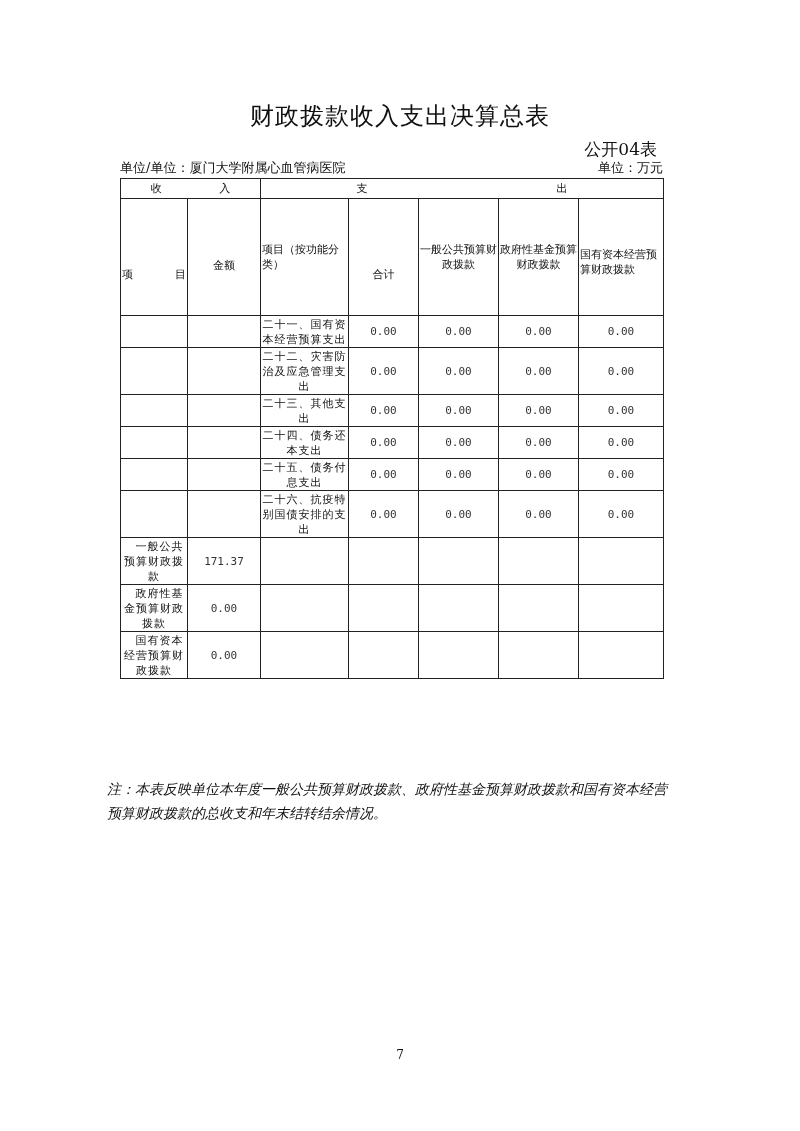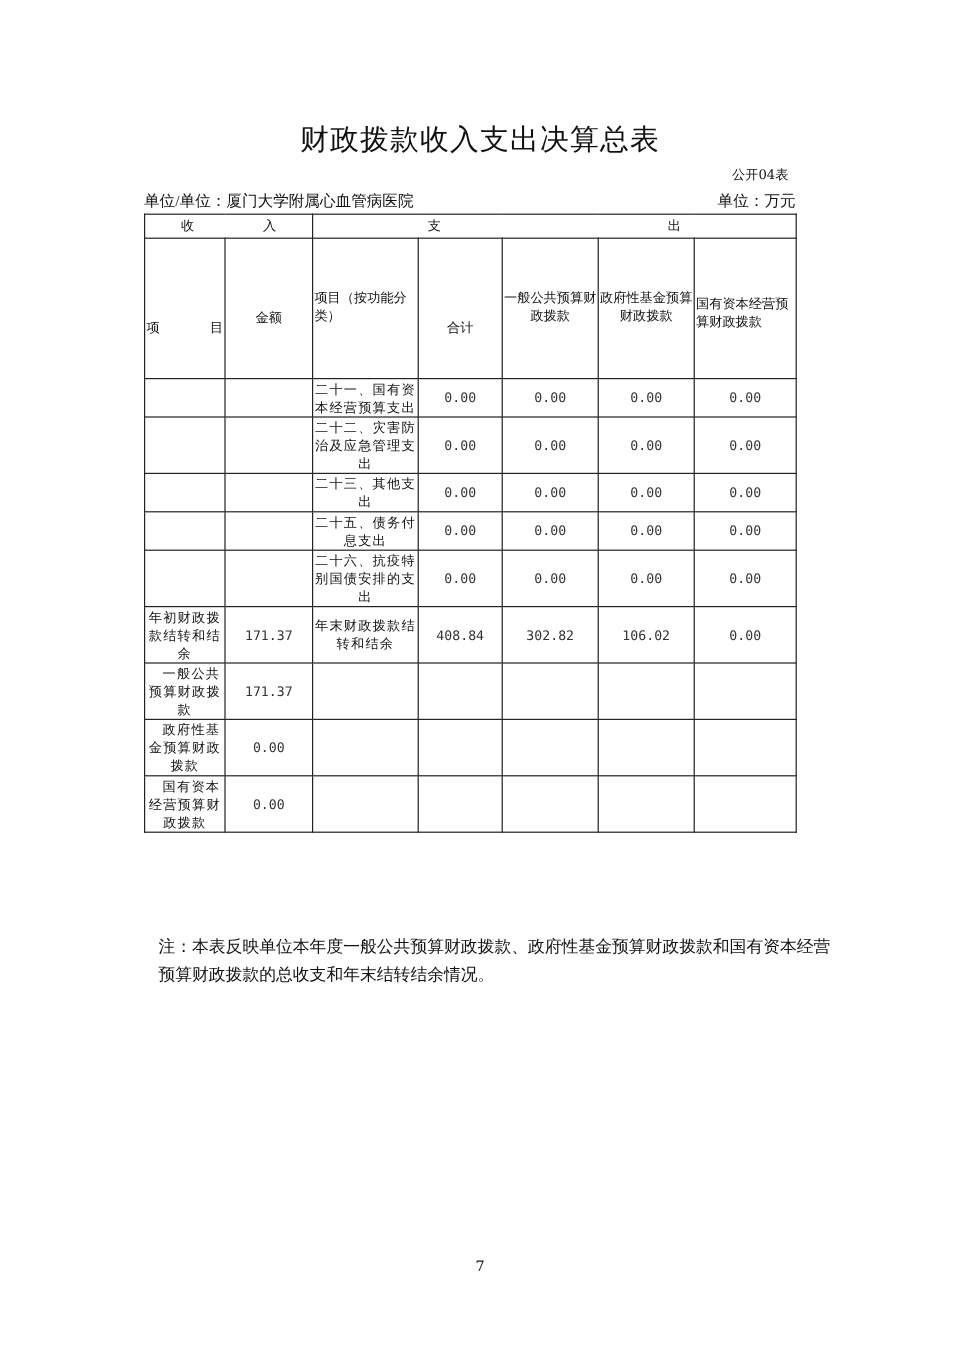--- a/index.html
+++ b/index.html
@@ -1,31 +1,31 @@
 <!DOCTYPE html>
 <html><head>
   <meta charset="utf-8">
   <style>
     html, body { margin: 0; padding: 0; background: #ffffff; }
     body { width: 800px; height: 1131px; position: relative; font-family: "DejaVu Serif", "Liberation Serif", serif; color: #111; overflow: hidden; }
     .title { position: absolute; top: 100px; left: 0; width: 800px; text-align: center; font-size: 24px; font-family: Liberation Serif, serif; letter-spacing: 1px; }
-    .form-no { position: absolute; top: 138px; right: 143px; font-size: 11px; text-align: right; }
-    .unit-left { position: absolute; top: 159px; left: 120px; font-size: 13px; font-family: Liberation Serif, serif; }
+    .form-no { position: absolute; top: 138px; right: 143px; font-size: 17px; text-align: right; }
+    .unit-left { position: absolute; top: 159px; left: 120px; font-size: 13px; }
     .unit-right { position: absolute; top: 159px; right: 137px; font-size: 13px; }
     table.main { position: absolute; top: 178px; left: 120px; width: 543px; border-collapse: collapse; table-layout: fixed; }
     table.main td { border: 1.5px solid #222; padding: 0 1px; font-size: 11px; vertical-align: middle; line-height: 15px; overflow: hidden; }
     .hdr-top td { height: 19px; font-size: 14px; }
     .spread { display: flex; justify-content: space-around; }
     .hdr2 td { height: 82px; vertical-align: top; padding-top: 18px; font-family: Liberation Serif, serif; font-size: 11px; }
     .c { text-align: center; }
     .num { text-align: center; font-family: "DejaVu Sans Mono", "Liberation Mono", monospace; font-size: 10px; color: #333; }
     .item { font-family: "DejaVu Sans", sans-serif; font-size: 11px; text-align: center; letter-spacing: 1px; }
     .bold { font-weight: bold; font-size: 14px; font-family: "DejaVu Sans", sans-serif; text-align: center; line-height: 18px; }
     .indent { text-indent: 1em; }
-    .note { position: absolute; top: 777px; left: 132px; width: 560px; font-size: 14px; line-height: 24px; }
+    .note { position: absolute; top: 777px; left: 107px; width: 560px; font-size: 14px; line-height: 24px; font-style: italic; }
     .page-no { position: absolute; top: 1048px; left: 0; width: 800px; text-align: center; font-size: 12px; }
   </style>
 </head>
 <body>
 
 <div class="title">财政拨款收入支出决算总表</div>
 <div class="form-no">公开04表</div>
 <div class="unit-left">单位/单位：厦门大学附属心血管病医院</div>
 <div class="unit-right">单位：万元</div>
 
@@ -92,46 +92,46 @@
         <td></td>
     <td class="item">二十三、其他支出</td>
     <td class="num">0.00</td>
     <td class="num">0.00</td>
     <td class="num">0.00</td>
     <td class="num">0.00</td>
   </tr>
   <tr style="height:32px">
     <td></td>
         <td></td>
+    <td class="item">二十四、债务还本支出</td>
+    <td class="num">0.00</td>
+    <td class="num">0.00</td>
+    <td class="num">0.00</td>
+    <td class="num">0.00</td>
+  </tr>
+  <tr style="height:32px">
+    <td></td>
+        <td></td>
     <td class="item">二十五、债务付息支出</td>
     <td class="num">0.00</td>
     <td class="num">0.00</td>
     <td class="num">0.00</td>
     <td class="num">0.00</td>
   </tr>
   <tr style="height:47px">
     <td></td>
         <td></td>
     <td class="item">二十六、抗疫特别国债安排的支出</td>
     <td class="num">0.00</td>
     <td class="num">0.00</td>
     <td class="num">0.00</td>
     <td class="num">0.00</td>
   </tr>
 
 
-  <tr style="height:47px">
-    <td class="item">年初财政拨款结转和结余</td>
-    <td class="num">171.37</td>
-    <td class="item">年末财政拨款结转和结余</td>
-    <td class="num">408.84</td>
-    <td class="num">302.82</td>
-    <td class="num">106.02</td>
-    <td class="num">0.00</td>
-  </tr>
 
   <tr style="height:47px">
     <td class="item indent">一般公共预算财政拨款</td>
     <td class="num">171.37</td>
     <td></td>
         <td></td>
         <td></td>
         <td></td>
         <td></td>
   </tr>

